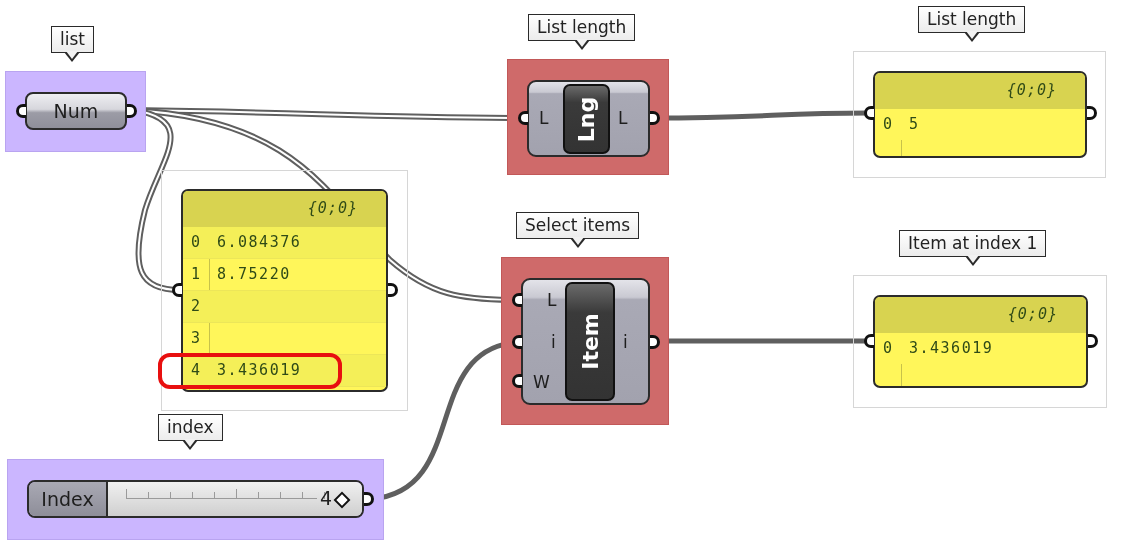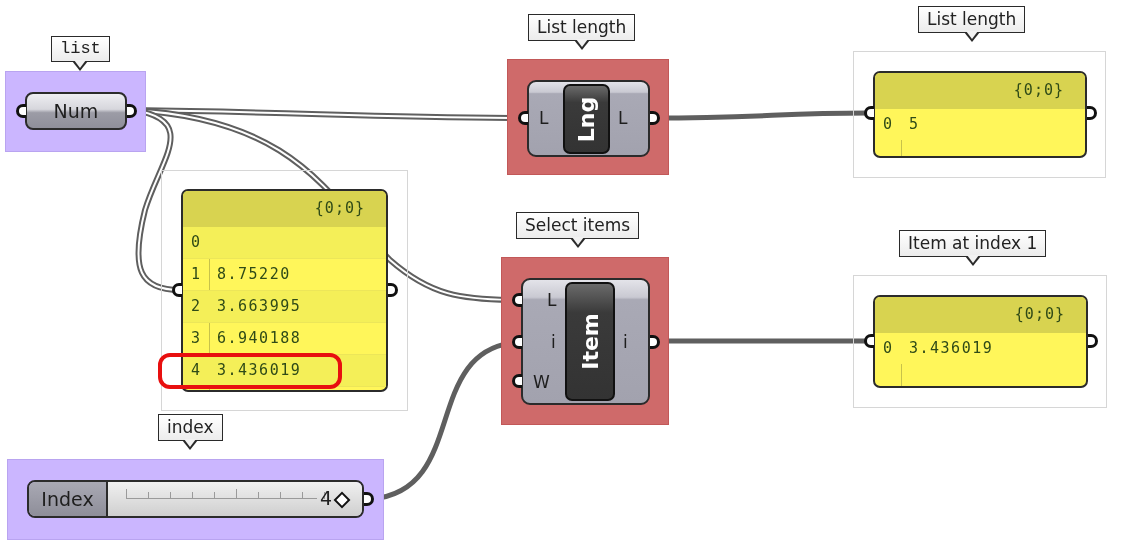--- a/index.html
+++ b/index.html
@@ -70,21 +70,21 @@
     
     .panel {
       position: absolute; z-index: 3;
       background: #fff65a; border: 2px solid #2b2b2b; border-radius: 7px; box-sizing: border-box;
       overflow: hidden;
       font-family: "DejaVu Sans Mono", monospace; font-size: 15px; color: #2f4a17;
     }
     .panel .phead {
       height: 36px; background: #d8d350; position: relative;
     }
-    .panel .phead .path { position: absolute; right: 21px; top: 8px; letter-spacing: 1px; }
+    .panel .phead .path { position: absolute; right: 28px; top: 8px; letter-spacing: 1px; font-style: italic; }
     .panel .vline { position: absolute; left: 26px; top: 0; bottom: 0; width: 1px; background: #c8c24a; }
     .panel .row {
       position: relative; height: 31px; line-height: 31px;
       border-bottom: 1px solid #ece659;
     }
     .panel .row:nth-child(odd) { background: #f4ef58; }
     .panel .row .idx { position: absolute; left: 8px; }
     .panel .row .val { position: absolute; left: 34px; letter-spacing: 1.5px; }
 
     
@@ -137,21 +137,21 @@
     <path d="M133,110 C200,120 160,160 145,210 C130,270 140,290 180,290" stroke="#ffffff" stroke-width="2" fill="none"></path>
   </g>
 
   <path d="M652,118 C760,118 780,113 868,113" stroke="#5f5f5f" stroke-width="5" fill="none"></path>
 
   <path d="M652,341 C760,341 780,341 868,341" stroke="#5f5f5f" stroke-width="5" fill="none"></path>
 
   <path d="M372,499 C470,490 420,350 518,342" stroke="#5f5f5f" stroke-width="5" fill="none"></path>
 </svg>
 
-<div class="bubble" style="left:51px; top:36px;font-family:Liberation Mono, monospace;">list</div>
+<div class="bubble" style="left:51px; top:26px;">list</div>
 <div class="group-purple" style="left:5px; top:71px; width:141px; height:81px;"></div>
 <div class="capsule" style="left:25px; top:92px; width:102px; height:38px;">
   <span>Num</span>
 </div>
 <div class="grip left" style="left:16px; top:104px;"></div>
 <div class="grip right" style="left:127px; top:104px;"></div>
 
 <div class="bubble" style="left:528px; top:14px;">List length</div>
 <div class="group-red" style="left:507px; top:59px; width:162px; height:116px;"></div>
 <div class="comp" style="left:527px; top:80px; width:123px; height:77px;">
@@ -181,32 +181,31 @@
 
 <div class="group-white" style="left:161px; top:170px; width:247px; height:241px;"></div>
 <div class="panel" style="left:181px; top:189px; width:207px; height:203px;">
   <div class="vline"></div>
   <div class="phead">
     <span class="path">{0;0}</span>
   </div>
   <div id="values-rows">
     <div class="row">
       <span class="idx">0</span>
+      <span class="val">6.084376</span>
     </div>
     <div class="row">
       <span class="idx">1</span>
       <span class="val">8.75220</span>
     </div>
     <div class="row">
       <span class="idx">2</span>
-      <span class="val">3.663995</span>
     </div>
     <div class="row">
       <span class="idx">3</span>
-      <span class="val">6.940188</span>
     </div>
     <div class="row">
       <span class="idx">4</span>
       <span class="val">3.436019</span>
     </div>
   </div>
 </div>
 <div class="grip left" style="left:172px; top:283px;"></div>
 <div class="grip right" style="left:388px; top:283px;"></div>
 <div class="highlight-ring" style="left:158px; top:353px; width:184px; height:36px;"></div>

